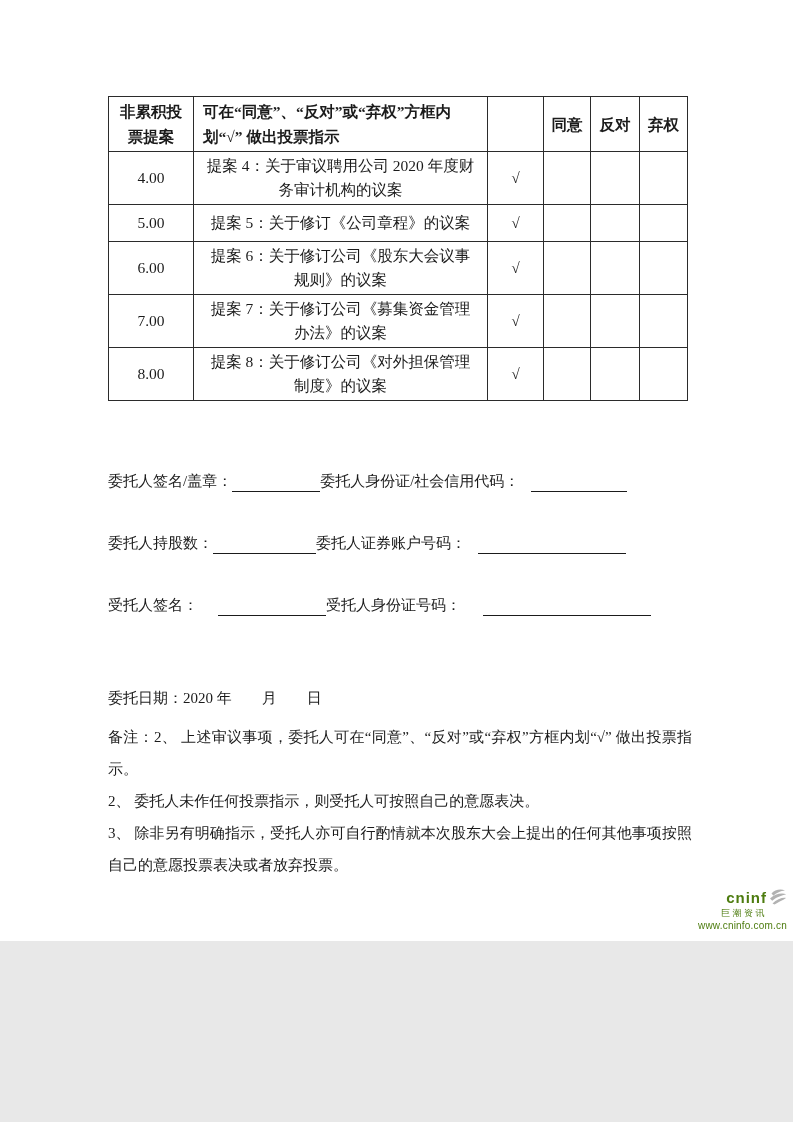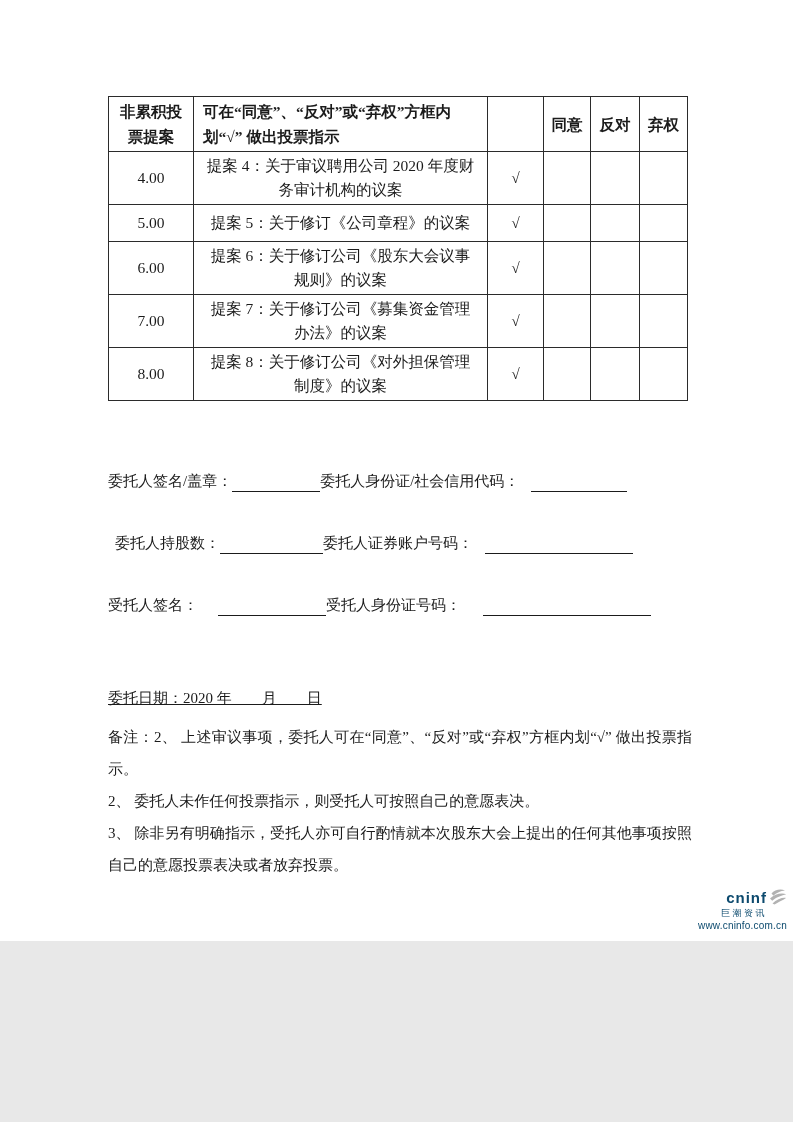--- a/index.html
+++ b/index.html
@@ -54,38 +54,38 @@
     height:18px;
     vertical-align:bottom;
   }
   .u-1a { width:88px;  }
   .u-1b { width:96px;  margin-left:12px; }
   .u-2a { width:103px; }
   .u-2b { width:148px; margin-left:12px; }
   .u-3a { width:108px; margin-left:20px; }
   .u-3b { width:168px; margin-left:22px; }
   .row-sig1 { top:470px; }
-  .row-sig2 { top:532px;margin-left:7px; }
+  .row-sig2 { top:532px; }
   .row-sig3 { top:594px; }
   .row-period { top:656px; }
-  .row-date   { top:687px;text-decoration:underline; }
+  .row-date   { top:687px; }
 
   
   .notes {
     position:absolute; left:108px; top:721px;
     width:584px;
     font-size:15px; line-height:32px;
     text-align:justify;
   }
   .notes p { margin:0; }
 
   
   .cninfo {
     position:absolute; right:6px; bottom:10px;
-    color:#0c4a6e;
+    color:#4d7c0f;
     font-family:"Liberation Sans","DejaVu Sans",sans-serif;
     text-align:right;
     line-height:1;
   }
   .cninfo .l1 {
     display:flex; align-items:center; justify-content:flex-end;
     font-weight:bold; font-size:15px; letter-spacing:1px;
   }
   .cninfo .l1 svg { margin-left:1px; }
   .cninfo .l2 { font-size:9px; letter-spacing:2.5px; margin:2px 20px 0 0; }

